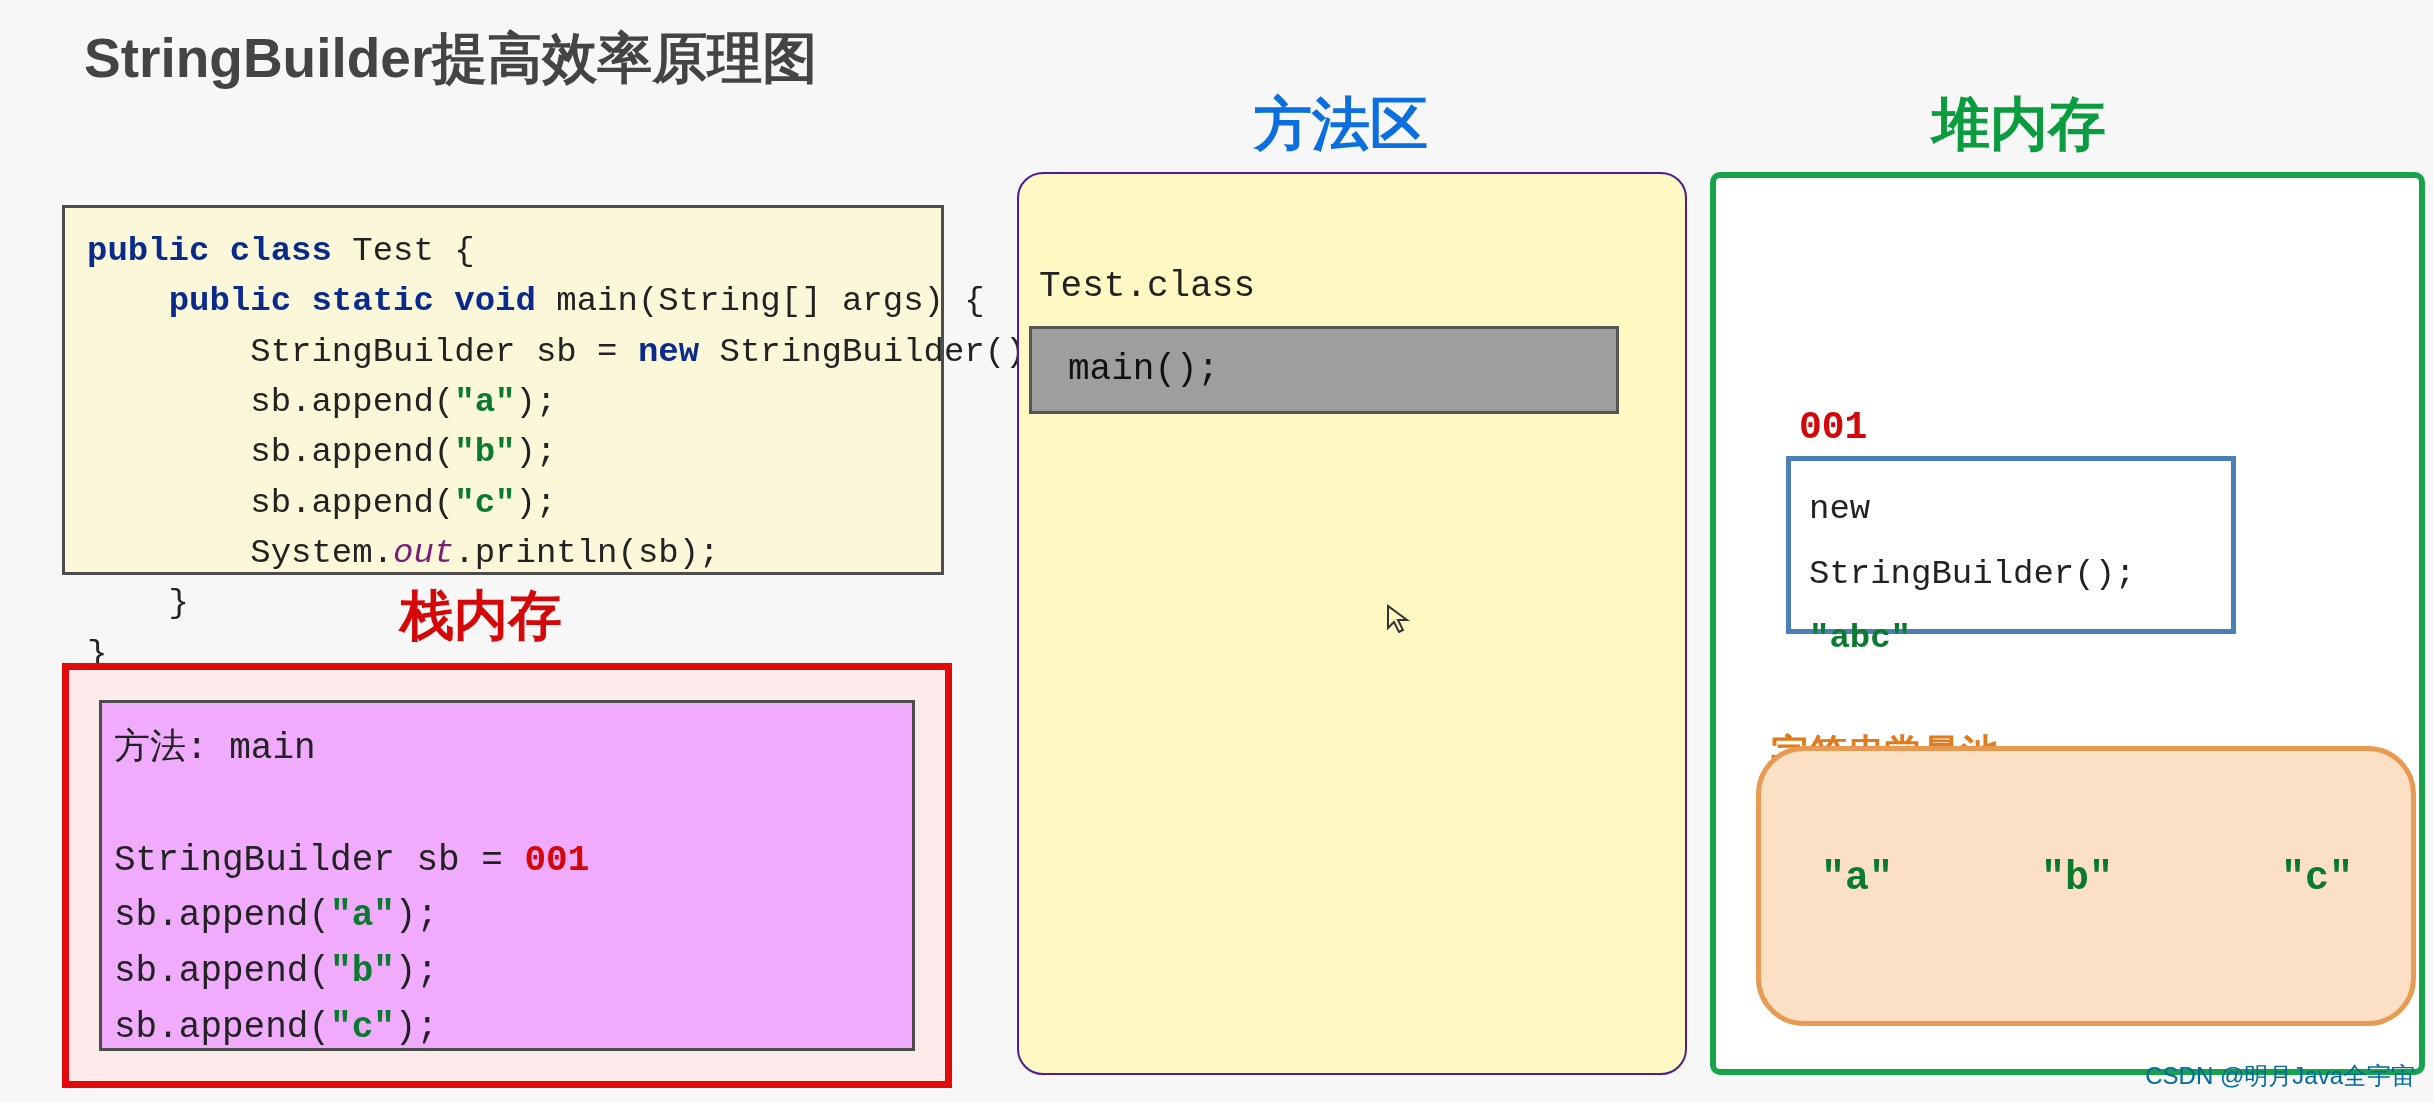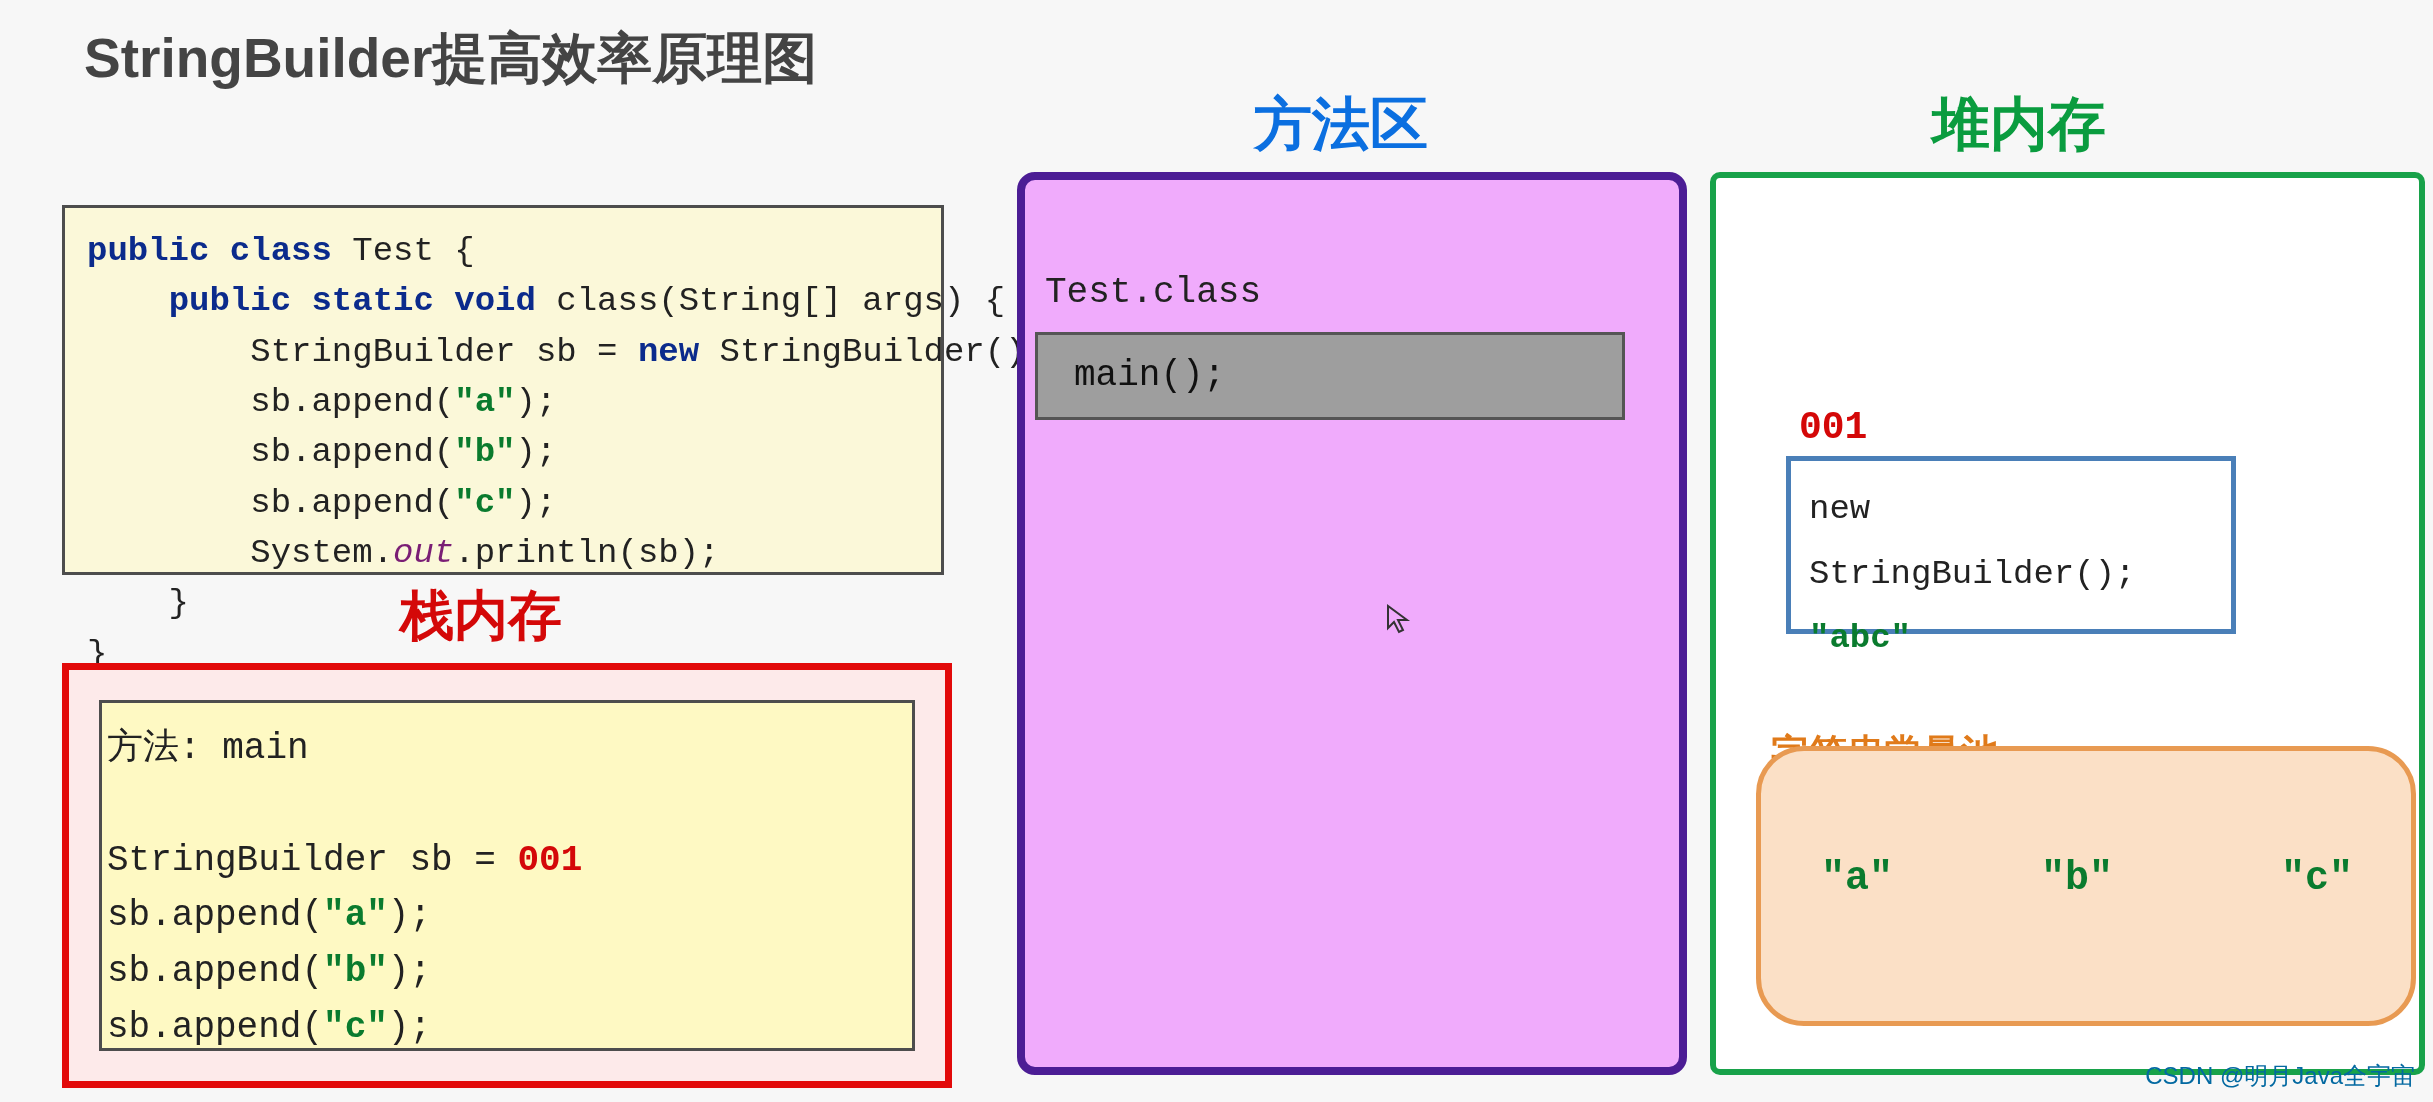--- a/index.html
+++ b/index.html
@@ -6,45 +6,45 @@
   .mono{font-family:Consolas,"Courier New",monospace;}
   #title{position:absolute;left:84px;top:22px;font-size:55px;font-weight:700;color:#444;}
   
   #codebox{position:absolute;left:62px;top:205px;width:882px;height:370px;background:#fbf8d9;border:3px solid #4d4d4d;box-sizing:border-box;padding:18px 22px;font-size:34px;line-height:1.48;white-space:pre;color:#222;}
   .kw{color:#0b2b8c;font-weight:700;}
   .field{color:#7a1e75;font-style:italic;}
   .str{color:#0a7b2e;font-weight:700;}
   
   #stack-label{position:absolute;left:400px;top:580px;color:#d40808;font-size:54px;font-weight:700;}
   #stack-box{position:absolute;left:62px;top:663px;width:890px;height:425px;background:#fdeaea;border:7px solid #e20a0a;box-sizing:border-box;}
-  #stack-inner{position:absolute;left:30px;top:30px;right:30px;bottom:30px;background:#fef9c3;border:3px solid #4d4d4d;padding:18px 5px;font-size:36px;line-height:1.55;white-space:pre;color:#222;}
+  #stack-inner{position:absolute;left:30px;top:30px;right:30px;bottom:30px;background:#f0abfc;border:3px solid #4d4d4d;padding:18px 12px;font-size:36px;line-height:1.55;white-space:pre;color:#222;}
   .addr{color:#d40808;font-weight:700;}
   
   #marea-label{position:absolute;left:1254px;top:86px;color:#0b6fe0;font-size:58px;font-weight:700;}
-  #marea-box{position:absolute;left:1017px;top:172px;width:670px;height:903px;background:#f0abfc;border:8px solid #4c1d95;border-radius:18px;box-sizing:border-box;}
+  #marea-box{position:absolute;left:1017px;top:172px;width:670px;height:903px;background:#fef9c3;border:2px solid #4c1d95;border-radius:26px;box-sizing:border-box;}
   #marea-class{position:absolute;left:20px;top:92px;font-size:36px;color:#222;}
   #marea-main{position:absolute;left:10px;top:152px;width:590px;height:88px;background:#9e9e9e;border:3px solid #555;box-sizing:border-box;padding:20px 36px;font-size:36px;color:#111;}
   #cursor{position:absolute;left:1385px;top:604px;font-size:28px;color:#333;}
   
   #heap-label{position:absolute;left:1932px;top:86px;color:#0a9c3f;font-size:58px;font-weight:700;}
   #heap-box{position:absolute;left:1710px;top:172px;width:715px;height:903px;border:6px solid #18a24a;border-radius:10px;box-sizing:border-box;background:#fff;}
   #heap-addr{position:absolute;left:83px;top:228px;color:#d40808;font-size:38px;font-weight:700;}
   #heap-obj{position:absolute;left:70px;top:278px;width:450px;height:178px;border:5px solid #4a7fb8;box-sizing:border-box;padding:16px 18px;font-size:34px;line-height:1.9;color:#222;background:#fff;}
   #pool-label{position:absolute;left:55px;top:514px;color:#e07a1a;font-size:38px;font-weight:700;margin-top:36px;}
   #pool-box{position:absolute;left:40px;top:568px;width:660px;height:280px;background:#fbe0c6;border:5px solid #e89a52;border-radius:48px;box-sizing:border-box;}
   .pool-item{position:absolute;top:105px;font-size:40px;font-weight:700;color:#0a7b2e;}
   #watermark{position:absolute;right:18px;bottom:10px;color:#0369a1;font-size:24px;}
 </style>
 </head>
 <body>
 
 <div id="title">StringBuilder提高效率原理图</div>
 
 <div id="codebox" class="mono"><span class="kw">public class</span><span> Test {</span>
-<span>    </span><span class="kw">public static void</span><span> class(String[] args) {</span>
+<span>    </span><span class="kw">public static void</span><span> main(String[] args) {</span>
 <span>        </span><span>StringBuilder sb = </span><span class="kw">new</span><span> StringBuilder();</span>
 <span>        sb.append(</span><span class="str">"a"</span><span>);</span>
 <span>        sb.append(</span><span class="str">"b"</span><span>);</span>
 <span>        sb.append(</span><span class="str">"c"</span><span>);</span>
 <span>        System.</span><span class="field">out</span><span>.println(sb);</span>
 <span>    }</span>
 <span>}</span></div>
 
 <div id="stack-label">栈内存</div>
 <div id="stack-box">

